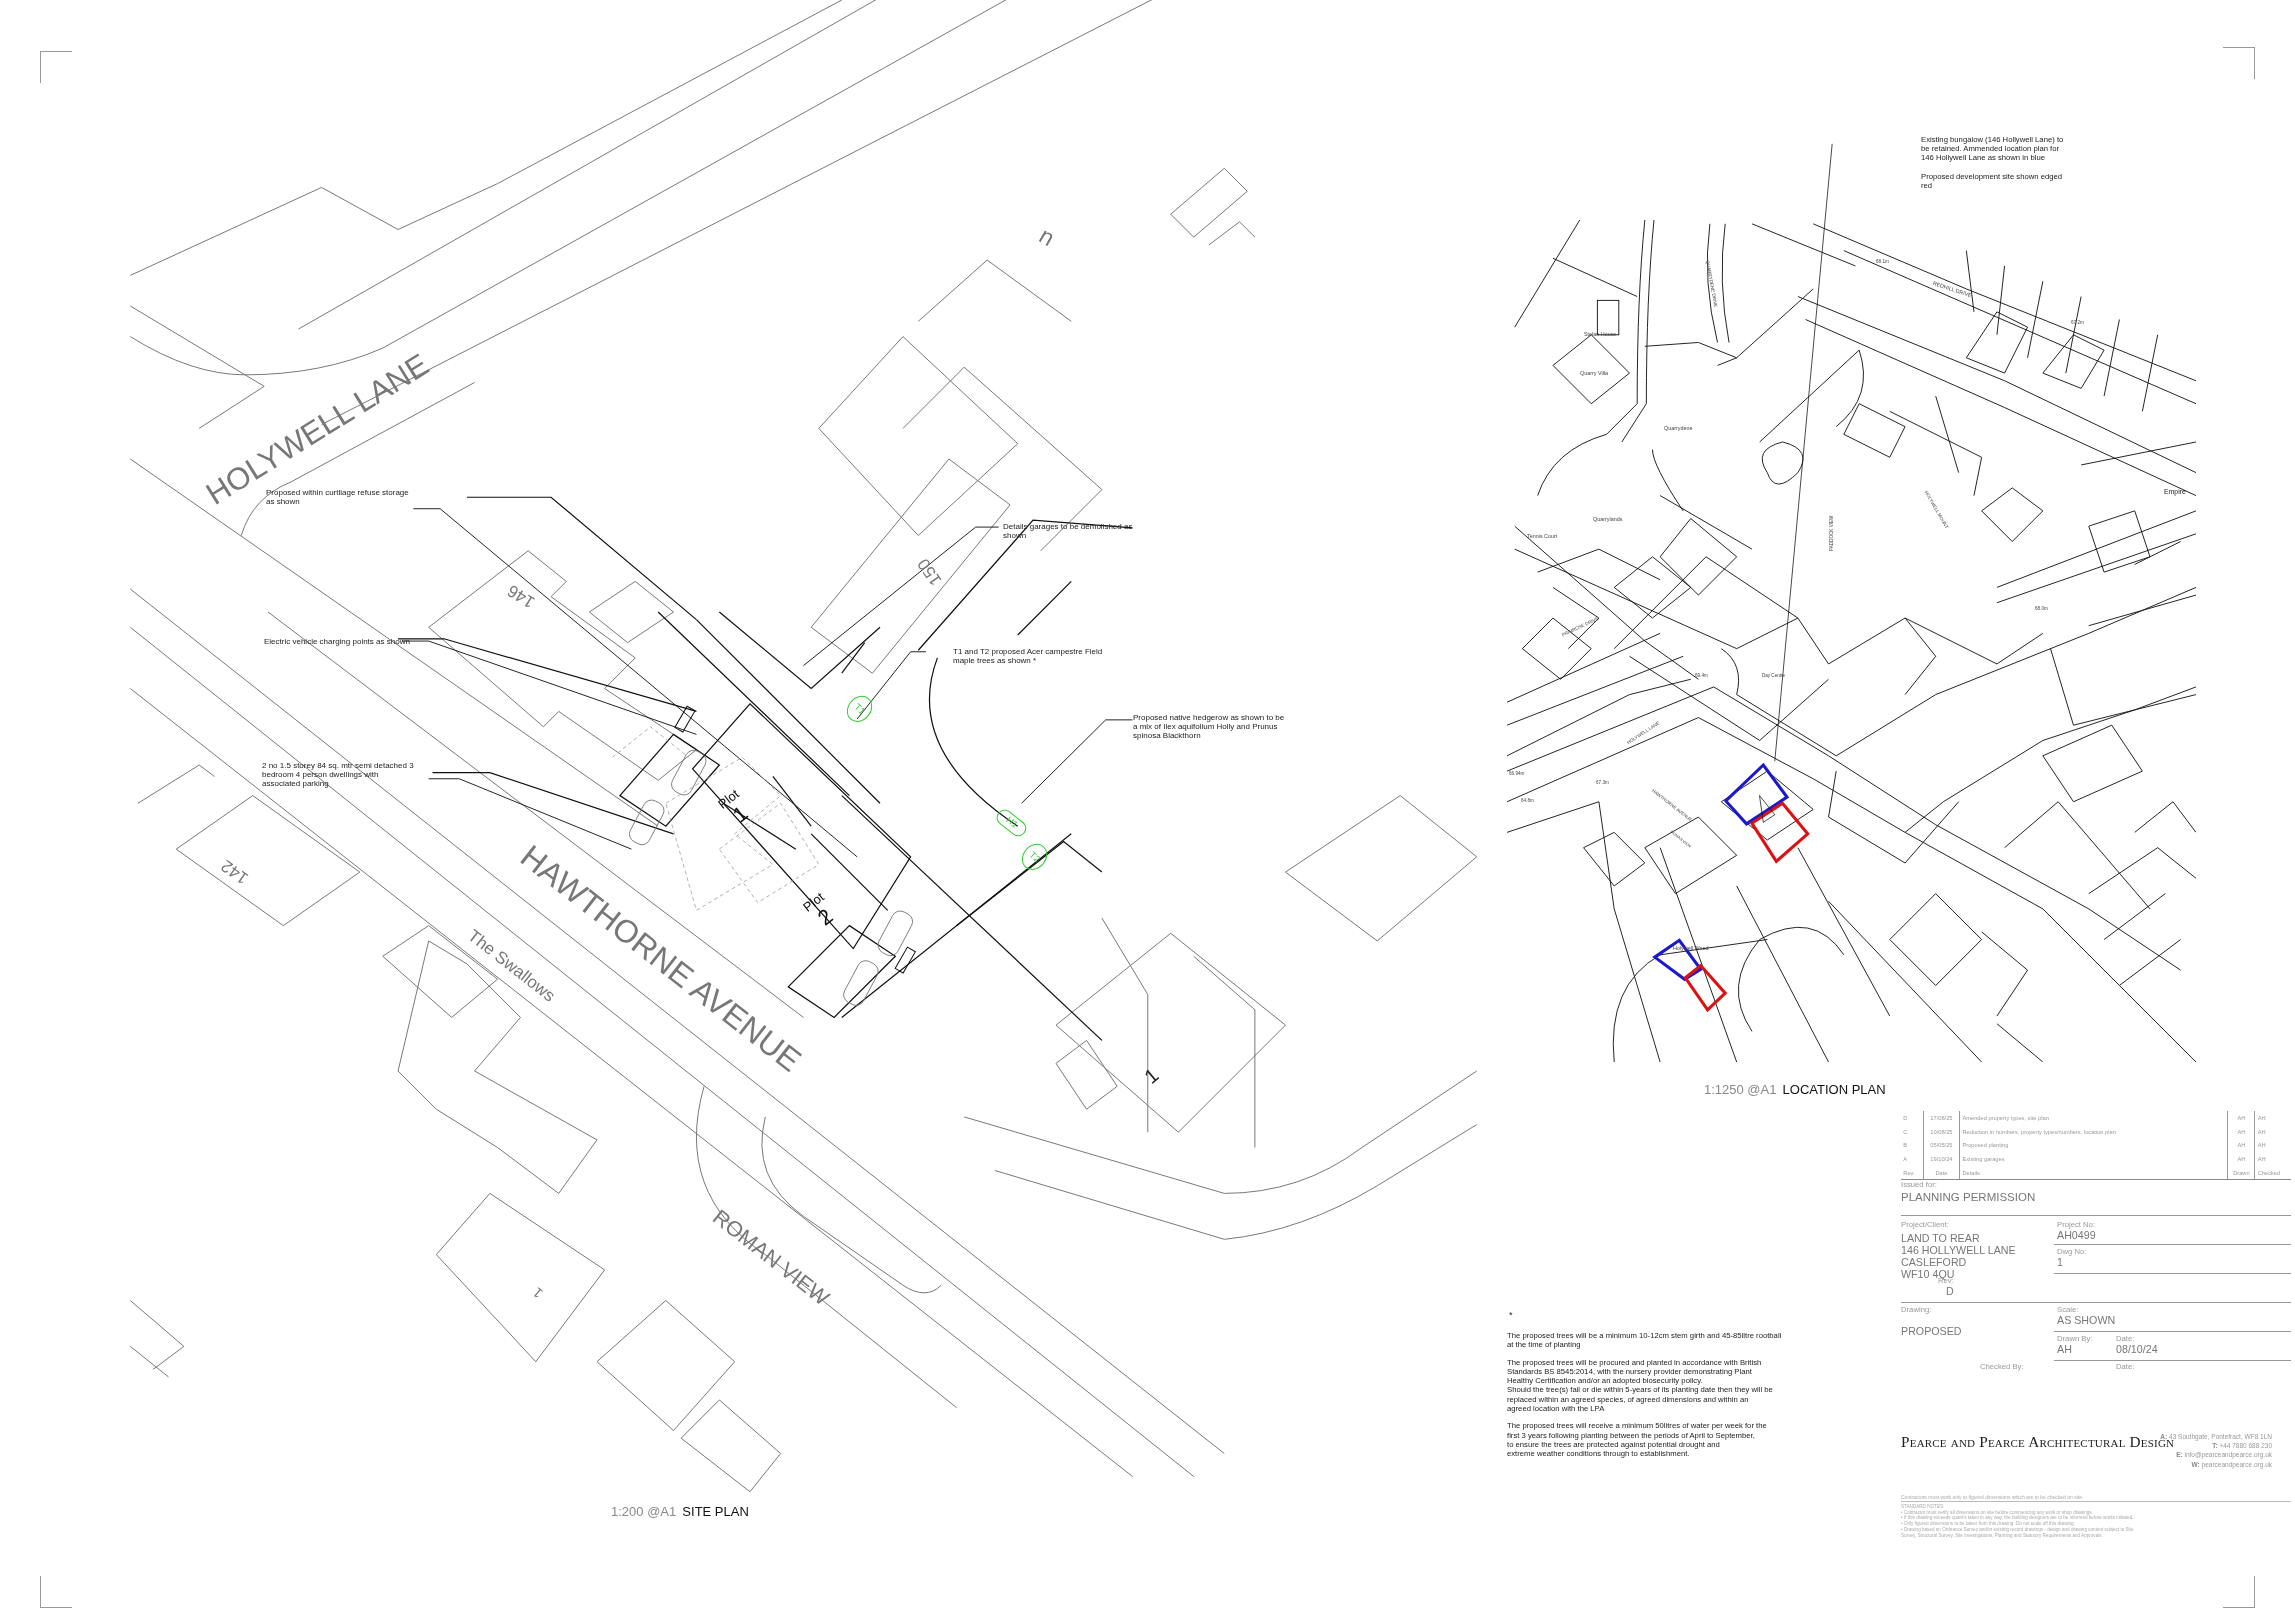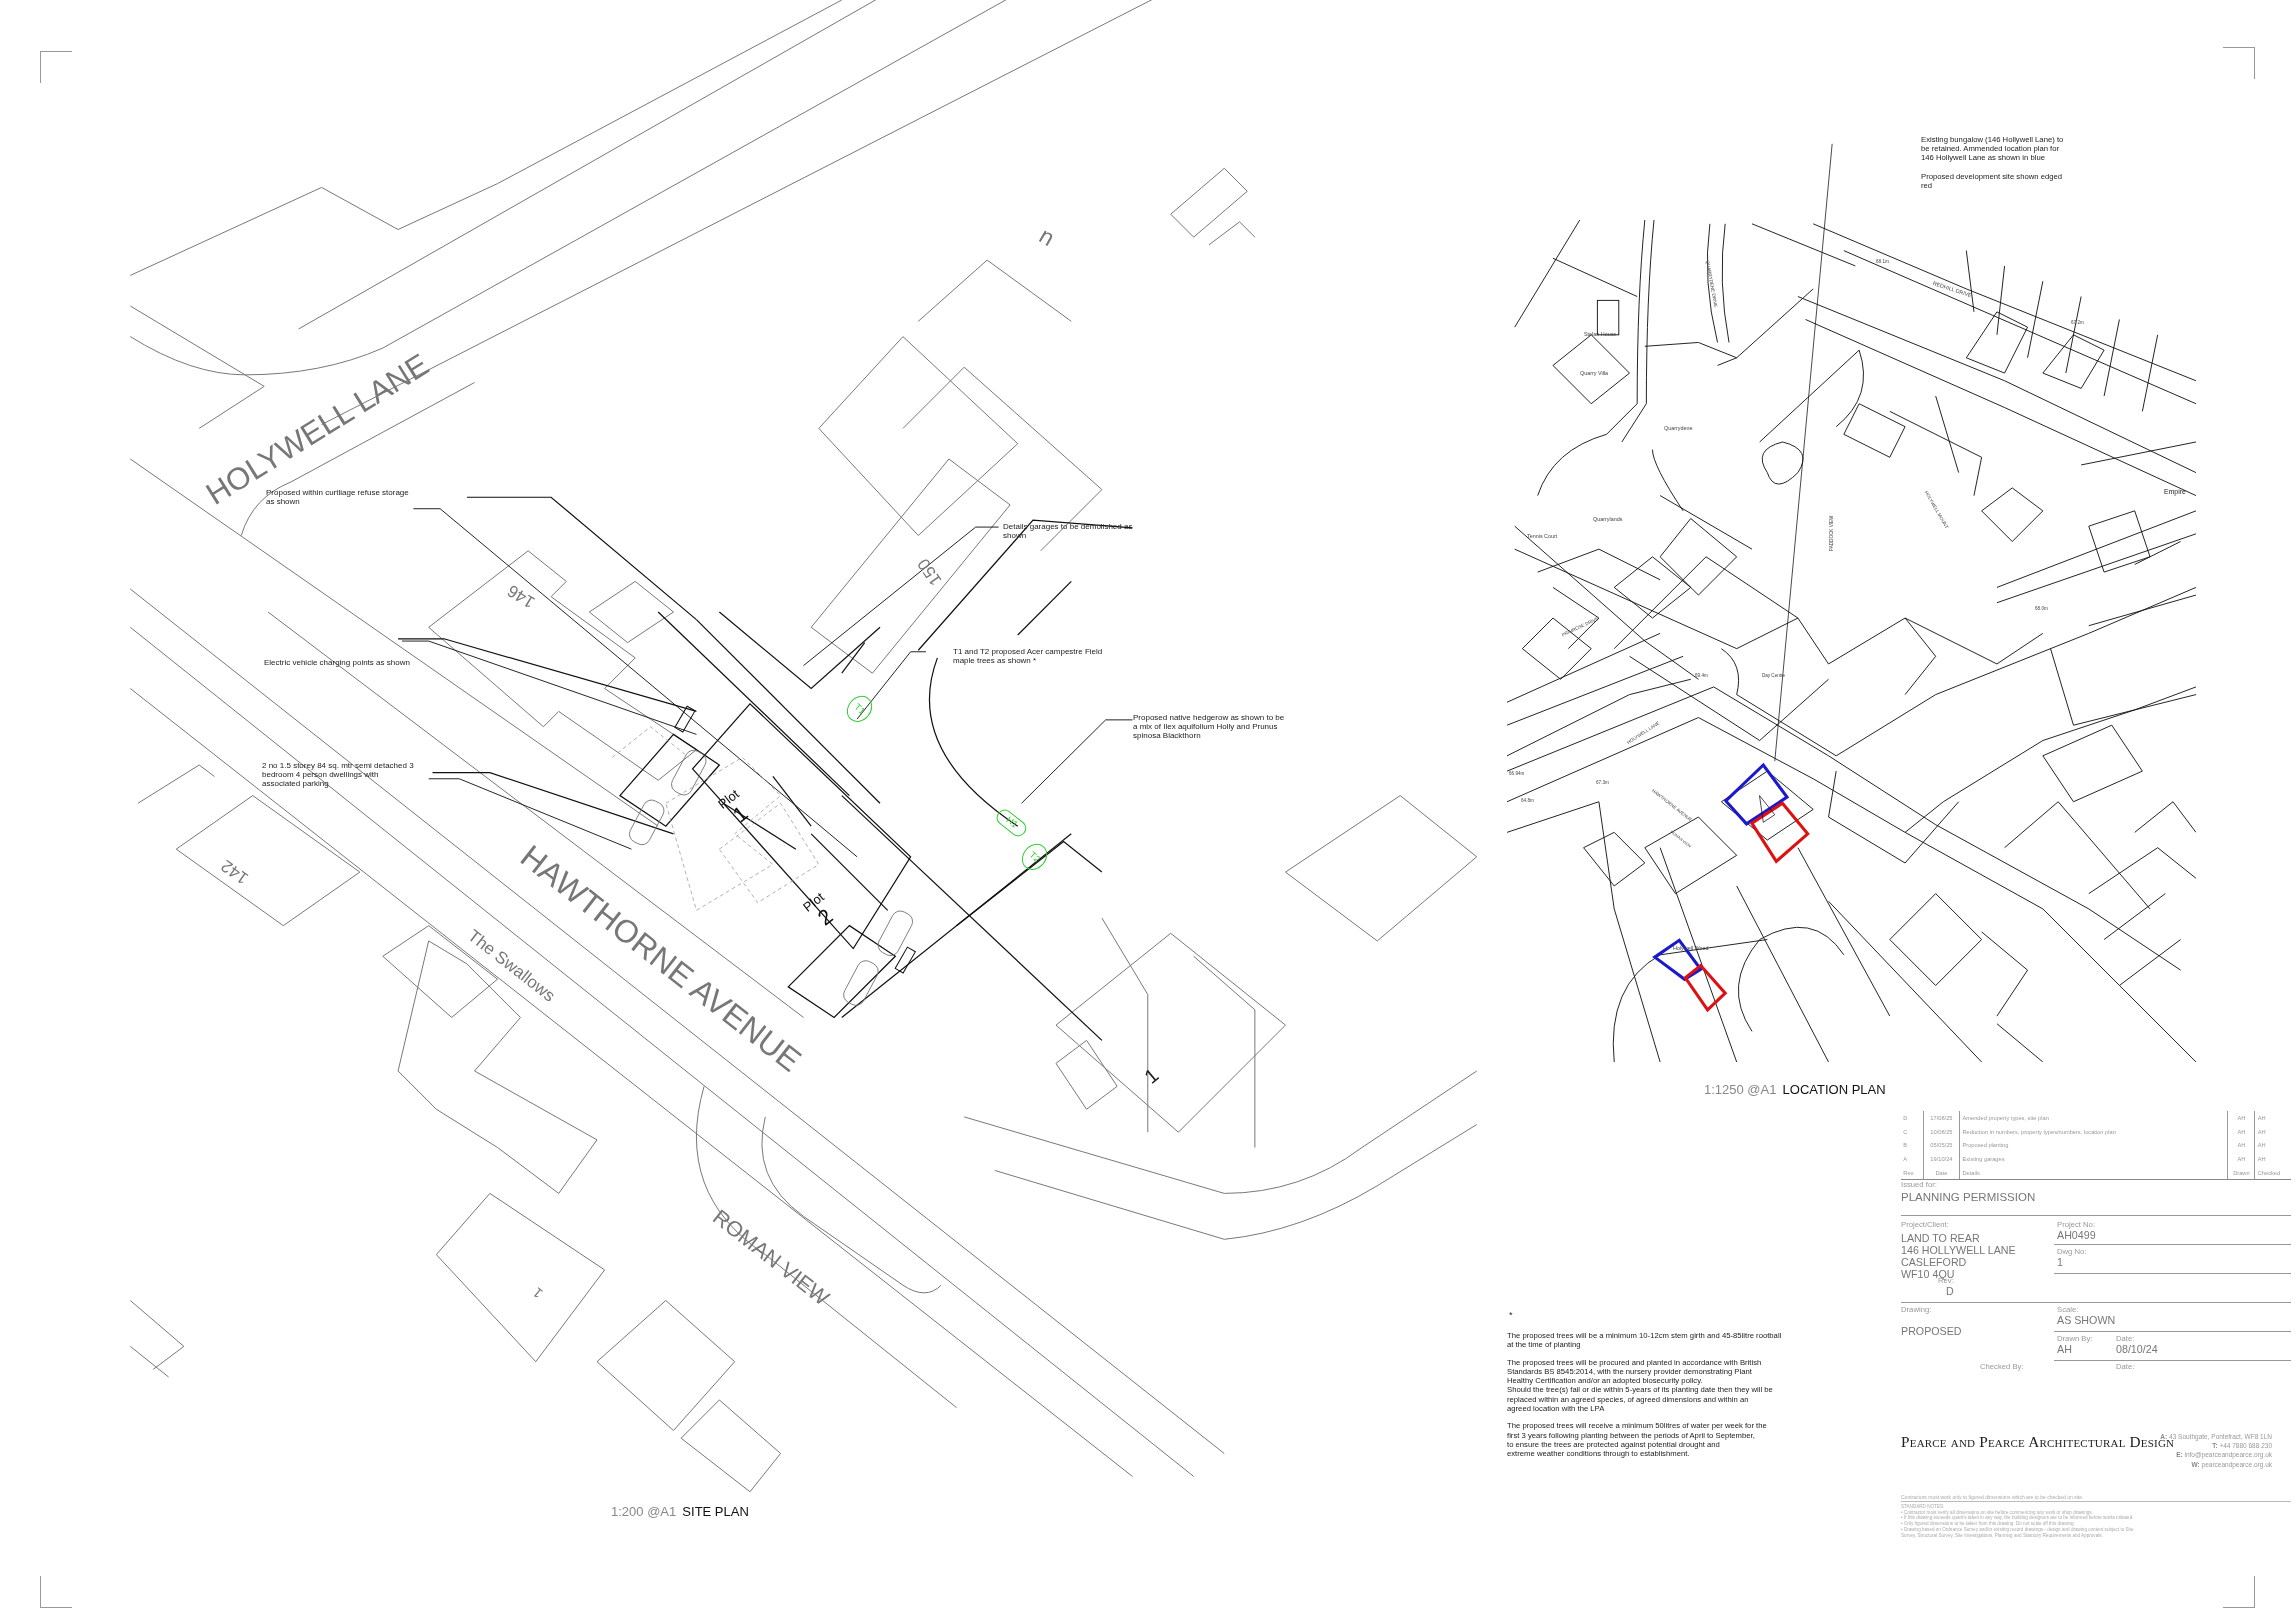--- a/index.html
+++ b/index.html
@@ -160,21 +160,21 @@
     <div style="font-size:13px;">Plot</div>
     <div style="font-size:21.4px;">2</div>
   </div>
 
   <div class="abs" style="left:848px;top:695px;width:21.4px;height:26px;border:1.1px solid #33cc33;border-radius:50%;color:#33cc33;font-size:9.2px;text-align:center;line-height:26px;transform:rotate(40deg);"><span>T1</span></div>
   <div class="abs" style="left:1023px;top:843px;width:21.4px;height:26px;border:1.1px solid #33cc33;border-radius:50%;color:#33cc33;font-size:9.2px;text-align:center;line-height:26px;transform:rotate(40deg);"><span>T2</span></div>
   <div class="abs" style="left:995px;top:815px;width:31px;height:13.8px;border:1.1px solid #33cc33;border-radius:7.7px;color:#33cc33;font-size:9.2px;text-align:center;line-height:13.8px;transform:rotate(38deg);"><span>H1</span></div>
 
   <div class="note" style="left:266px;top:488px;">Proposed within curtliage refuse storage
 as shown</div>
-  <div class="note" style="left:264px;top:658px;">Electric vehicle charging points as shown</div>
+  <div class="note" style="left:264px;top:637px;">Electric vehicle charging points as shown</div>
   <div class="note" style="left:262px;top:761px;">2 no 1.5 storey 84 sq. mtr semi detached 3
 bedroom 4 person dwellings with
 associated parking</div>
   <div class="note" style="left:1003px;top:522px;">Details garages to be demolished as
 shown</div>
   <div class="note" style="left:953px;top:647px;">T1 and T2 proposed Acer campestre Field
 maple trees as shown *</div>
   <div class="note" style="left:1133px;top:713px;">Proposed native hedgerow as shown to be
 a mix of Ilex aquifolium Holly and Prunus
 spinosa Blackthorn</div>

